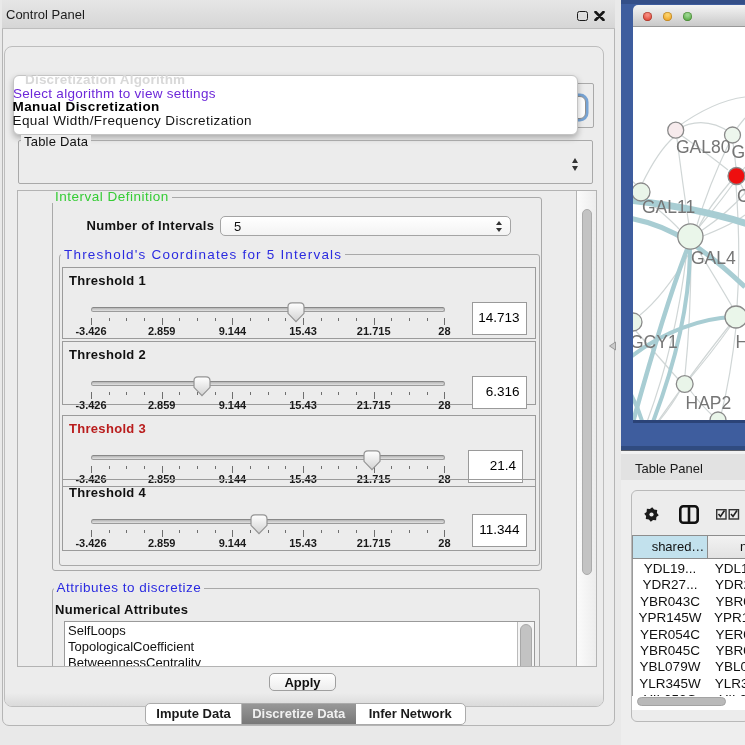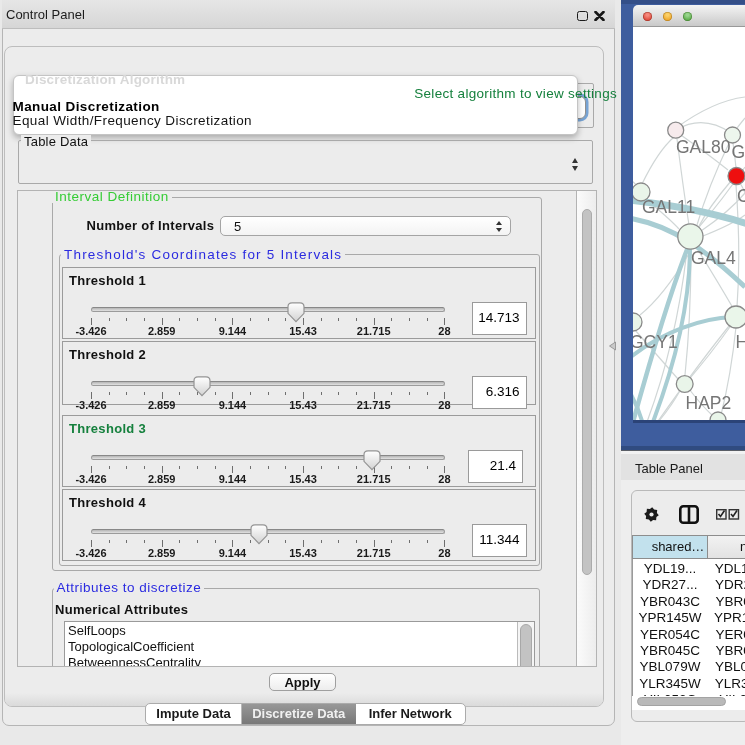--- a/index.html
+++ b/index.html
@@ -34,21 +34,21 @@
 <div class="abs" style="left:4.5px;top:693px;width:598px;height:13px;
   background:linear-gradient(#ececec,#dadada);border-radius:0 0 7px 7px;"></div>
 
 <div class="gb" style="left:18px;top:83px;width:574px;height:42.5px;border-radius:2px;"></div>
 <div class="abs" style="left:562px;top:96px;width:24px;height:23px;border-radius:6px;background:#fff;
   border:1px solid #8f8f8f;box-sizing:border-box;box-shadow:0 0 0 2.5px rgba(90,145,205,0.8);"></div>
 
 <div class="abs" style="left:13px;top:75px;width:565px;height:59.5px;background:#fff;border:1px solid #c4c4c4;
   border-radius:6px;box-sizing:border-box;box-shadow:0 3px 6px rgba(0,0,0,0.28);"></div>
 <div class="abs" style="left:25px;top:72px;font-size:13.5px;letter-spacing:0.2px;font-weight:bold;color:#d8d8d8;">Discretization Algorithm</div>
-<div class="abs" style="left:13px;top:86px;width:565px;text-align:right;font-size:13.5px;letter-spacing:0.3px;color:#15803d;padding-left:39px;">Select algorithm to view settings</div>
+<div class="abs" style="left:13px;top:86px;width:565px;text-align:left;font-size:13.5px;letter-spacing:0.3px;color:#6d28d9;">Select algorithm to view settings</div>
 <div class="abs" style="left:12.5px;top:98.5px;font-size:13.5px;letter-spacing:0.4px;font-weight:bold;color:#000;">Manual Discretization</div>
 <div class="abs" style="left:12.5px;top:113px;font-size:13.5px;letter-spacing:0.4px;color:#141414;">Equal Width/Frequency Discretization</div>
 
 <div class="gb" style="left:18px;top:139.5px;width:573px;height:42px;border-radius:2px;"></div>
 <div class="gt" style="left:21px;top:134.5px;font-size:13px;letter-spacing:0.2px;color:#111;">Table Data</div>
 <div class="ar" style="left:571.5px;top:157.5px;border-bottom:5px solid #333;"></div>
 <div class="ar" style="left:571.5px;top:165.5px;border-top:5px solid #333;"></div>
 
 <div class="abs" id="vp" style="left:16.5px;top:190px;width:578px;height:475px;border:1px solid #b3b3b3;
   background:#ececec;overflow:hidden;">
@@ -150,21 +150,21 @@
               <stop offset="1" stop-color="#d2d2d2"></stop>
             </linearGradient>
           </defs>
       <path d="M5 0.8 L13 0.8 Q17 0.8 17 4.8 L17 11.3 L9 19.6 L1 11.3 L1 4.8 Q1 0.8 5 0.8 Z" fill="url(#thg149)" stroke="#939393" stroke-width="1.2"></path>
     </svg>
     <div style="position:absolute;left:408.5px;top:34px;width:55px;height:33px;background:#fff;border:1.5px solid #9a9a9a;
          box-sizing:border-box;font-size:13.5px;color:#000;text-align:right;line-height:29px;padding-right:6px;">6.316</div>
   </div>
 
   <div class="abs" style="left:44.5px;top:224px;width:474px;height:72px;border:1px solid #9b9b9b;box-sizing:border-box;">
-    <div style="position:absolute;left:6px;top:5px;font-size:13px;letter-spacing:0.3px;font-weight:bold;color:#15803d;">Threshold 3</div>
+    <div style="position:absolute;left:6px;top:5px;font-size:13px;letter-spacing:0.3px;font-weight:bold;color:#b91c1c;">Threshold 3</div>
     <div style="position:absolute;left:28px;top:38.5px;width:354px;height:5px;border:1px solid #9b9b9b;border-top-color:#888;border-radius:2.5px;
          background:linear-gradient(#b5b5b5,#e2e2e2);box-sizing:border-box;"></div>
     <div style="position:absolute;left:28px;top:49.5px;width:354px;height:20px;">
           <div style="position:absolute;left:0.0px;top:0;width:1px;height:7px;background:#6e6e6e;"></div>
           <div style="position:absolute;left:17.7px;top:0;width:1px;height:3.5px;background:#6e6e6e;"></div>
           <div style="position:absolute;left:35.3px;top:0;width:1px;height:3.5px;background:#6e6e6e;"></div>
           <div style="position:absolute;left:53.0px;top:0;width:1px;height:3.5px;background:#6e6e6e;"></div>
           <div style="position:absolute;left:70.7px;top:0;width:1px;height:7px;background:#6e6e6e;"></div>
           <div style="position:absolute;left:88.4px;top:0;width:1px;height:3.5px;background:#6e6e6e;"></div>
           <div style="position:absolute;left:106.0px;top:0;width:1px;height:3.5px;background:#6e6e6e;"></div>
@@ -195,21 +195,21 @@
         <stop offset="0" stop-color="#ffffff"></stop>
               <stop offset="1" stop-color="#d2d2d2"></stop>
             </linearGradient>
           </defs>
       <path d="M5 0.8 L13 0.8 Q17 0.8 17 4.8 L17 11.3 L9 19.6 L1 11.3 L1 4.8 Q1 0.8 5 0.8 Z" fill="url(#thg223)" stroke="#939393" stroke-width="1.2"></path>
     </svg>
     <div style="position:absolute;left:405px;top:34px;width:55px;height:33px;background:#fff;border:1.5px solid #9a9a9a;
          box-sizing:border-box;font-size:13.5px;color:#000;text-align:right;line-height:29px;padding-right:6px;">21.4</div>
   </div>
 
-  <div class="abs" style="left:44.5px;top:298px;width:474px;height:72px;border:1px solid #9b9b9b;box-sizing:border-box;">
+  <div class="abs" style="left:44.5px;top:288px;width:474px;height:72px;border:1px solid #9b9b9b;box-sizing:border-box;">
     <div style="position:absolute;left:6px;top:5px;font-size:13px;letter-spacing:0.3px;font-weight:bold;color:#111;">Threshold 4</div>
     <div style="position:absolute;left:28px;top:38.5px;width:354px;height:5px;border:1px solid #9b9b9b;border-top-color:#888;border-radius:2.5px;
          background:linear-gradient(#b5b5b5,#e2e2e2);box-sizing:border-box;"></div>
     <div style="position:absolute;left:28px;top:49.5px;width:354px;height:20px;">
           <div style="position:absolute;left:0.0px;top:0;width:1px;height:7px;background:#6e6e6e;"></div>
           <div style="position:absolute;left:17.7px;top:0;width:1px;height:3.5px;background:#6e6e6e;"></div>
           <div style="position:absolute;left:35.3px;top:0;width:1px;height:3.5px;background:#6e6e6e;"></div>
           <div style="position:absolute;left:53.0px;top:0;width:1px;height:3.5px;background:#6e6e6e;"></div>
           <div style="position:absolute;left:70.7px;top:0;width:1px;height:7px;background:#6e6e6e;"></div>
           <div style="position:absolute;left:88.4px;top:0;width:1px;height:3.5px;background:#6e6e6e;"></div>

